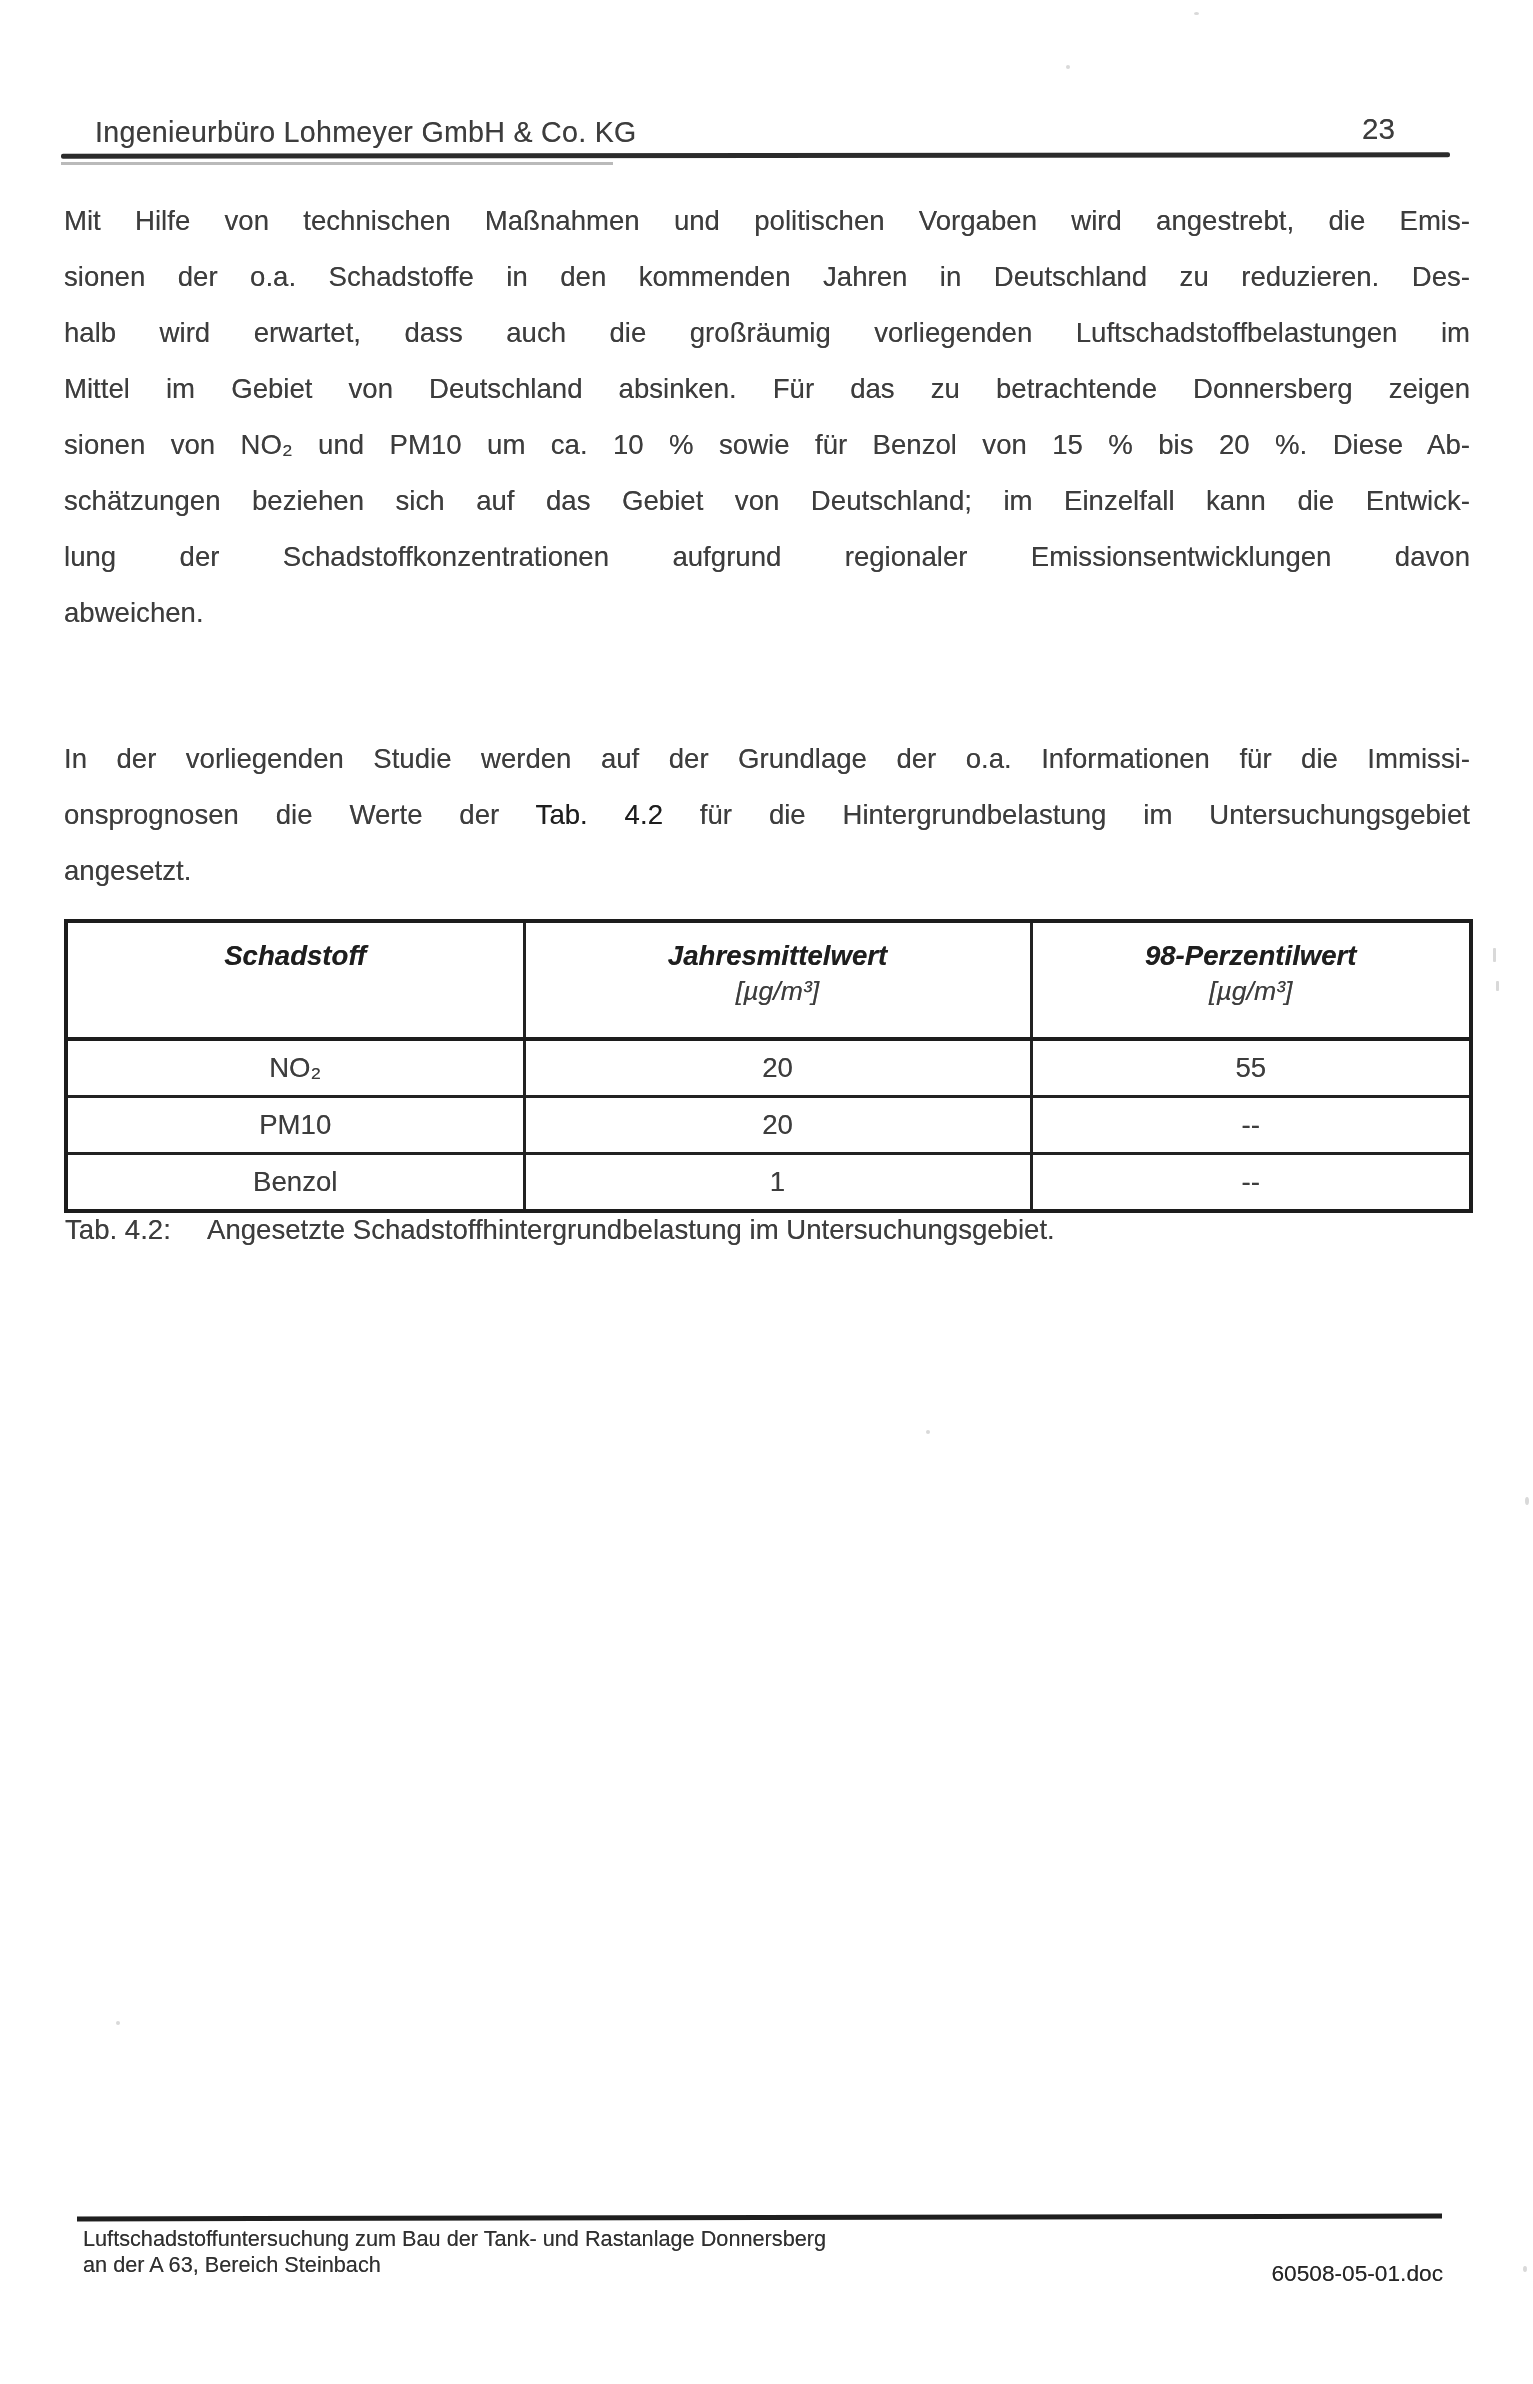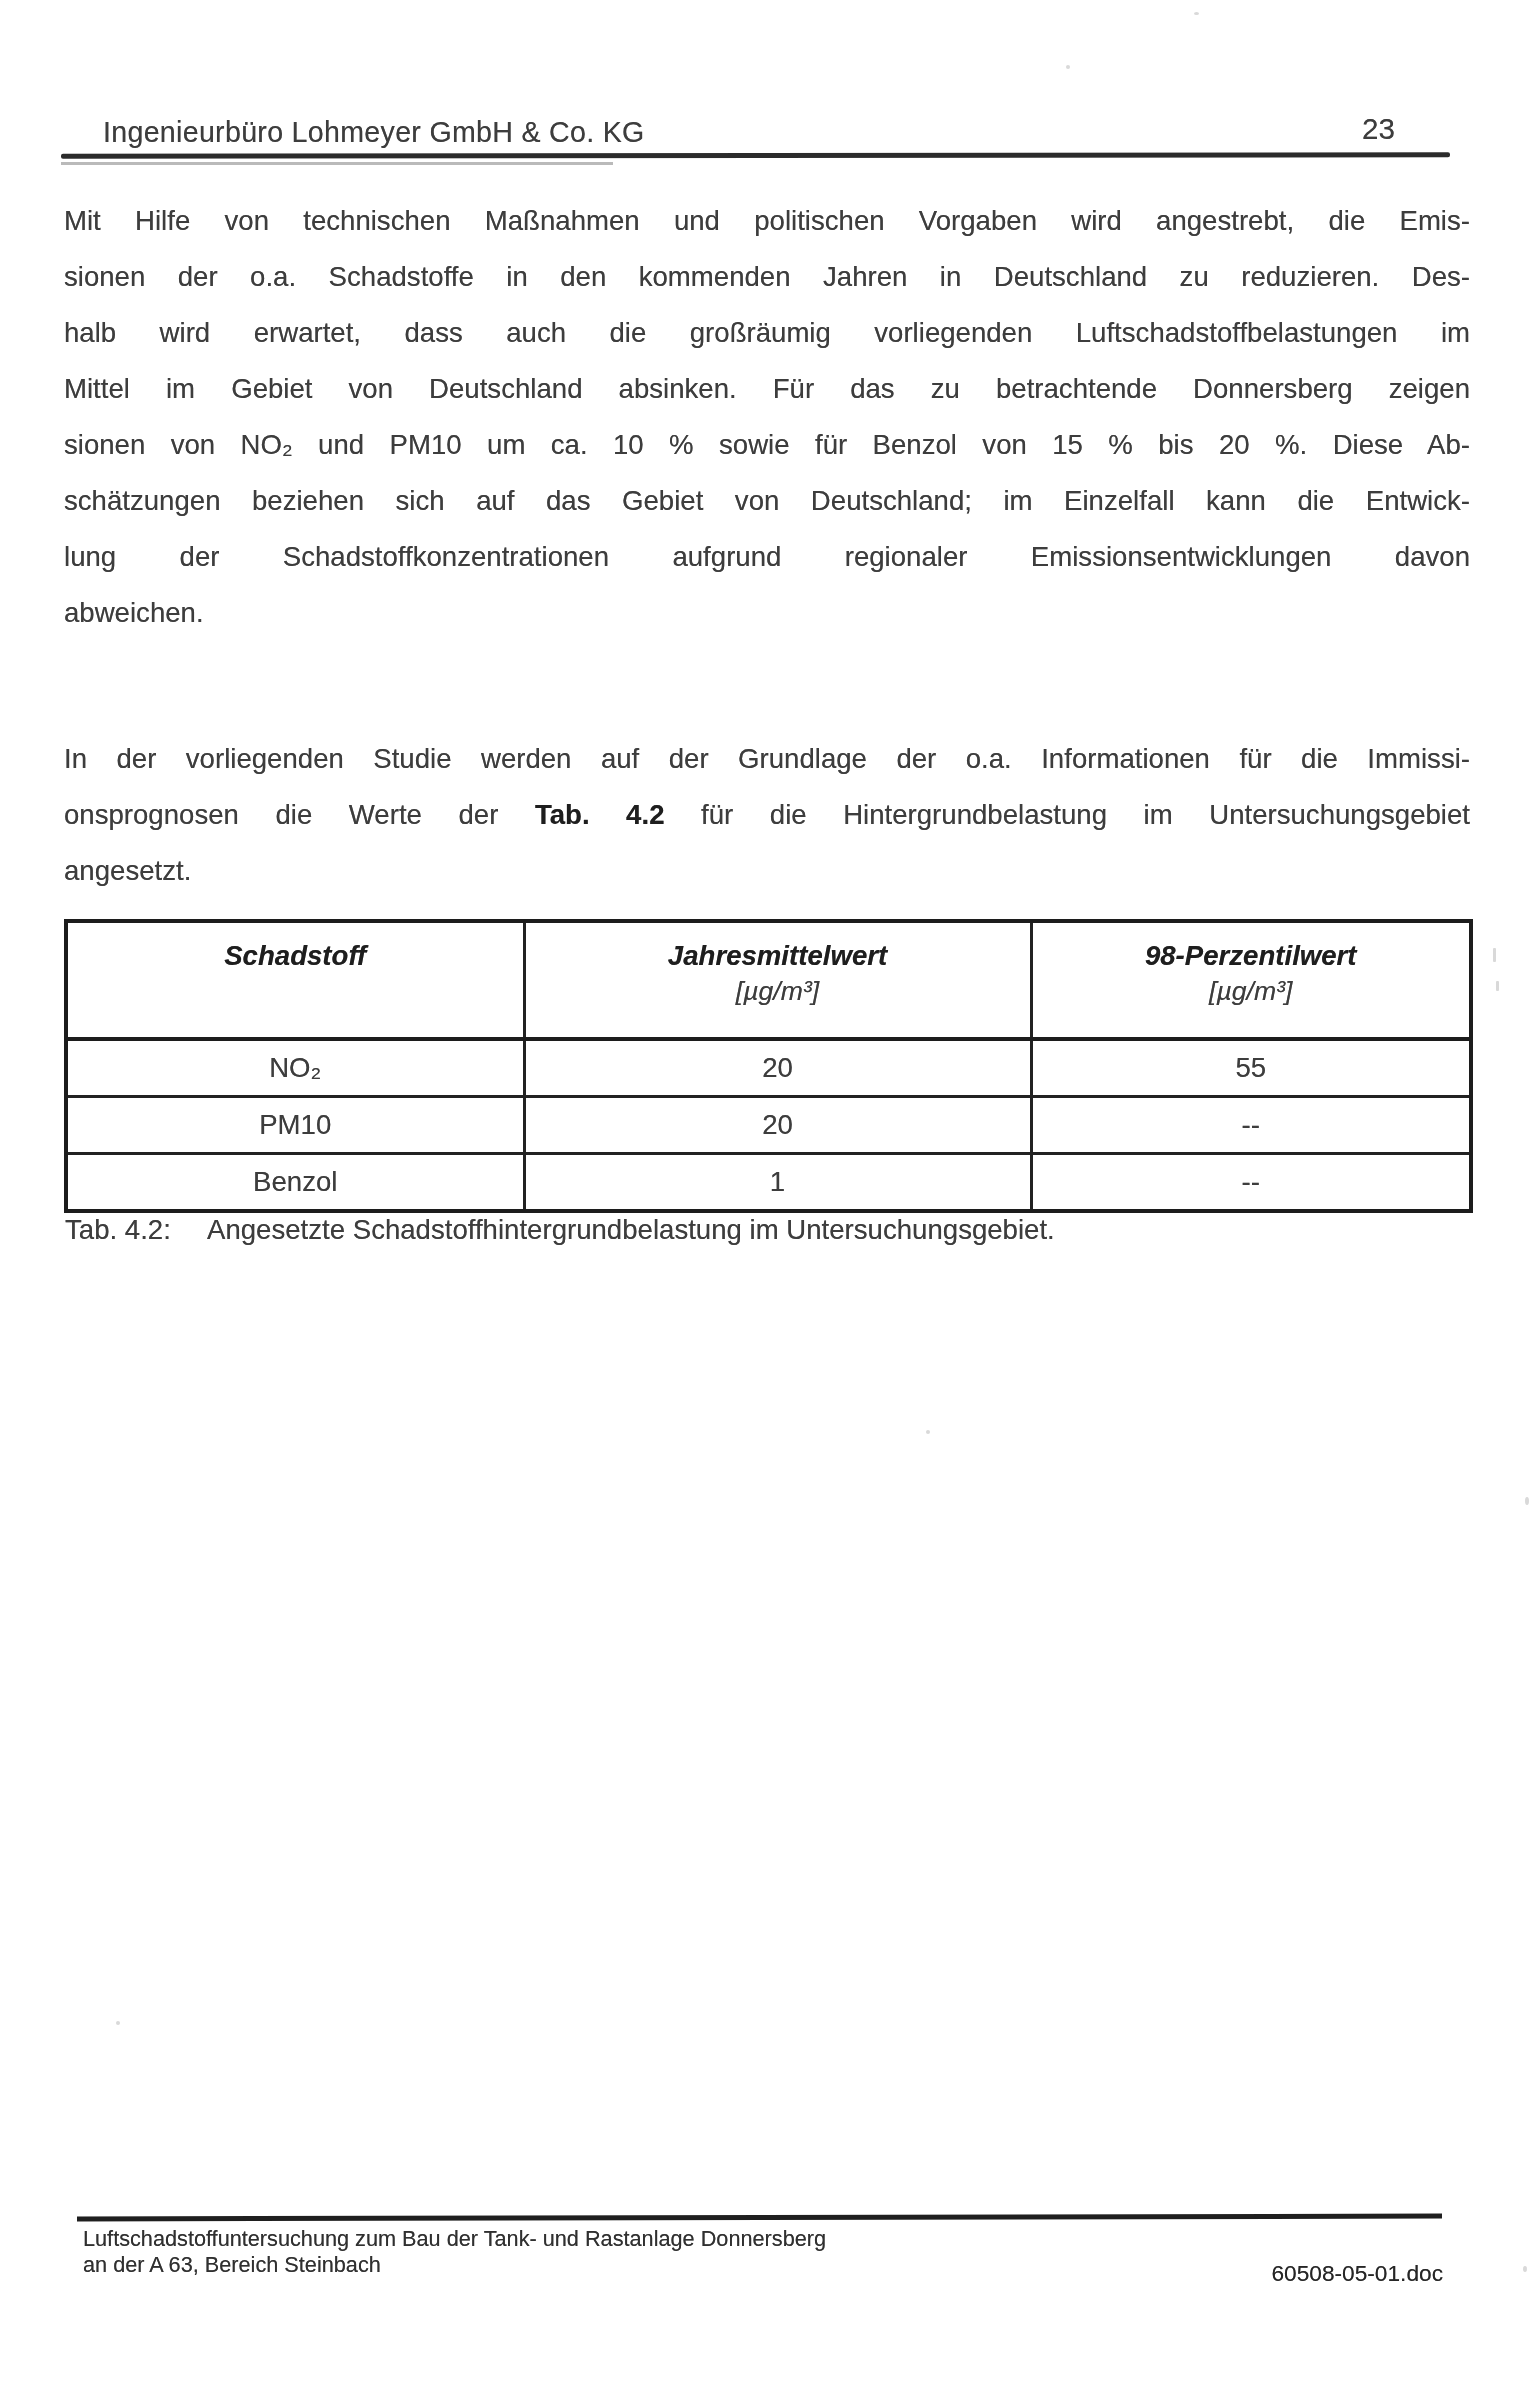--- a/index.html
+++ b/index.html
@@ -12,31 +12,31 @@
     position:relative;
     width:1534px;height:2385px;
     background:var(--paper);
     margin:0 auto;
     font-family:"Liberation Sans","DejaVu Sans",sans-serif;
     color:var(--ink);
     overflow:hidden;
     text-shadow:0 0 0.6px rgba(55,55,55,0.65);
   }
   
-  .hdr-company{position:absolute;left:103px;top:116px;font-size:28.6px;letter-spacing:0.3px;}
+  .hdr-company{position:absolute;left:95px;top:116px;font-size:28.6px;letter-spacing:0.3px;}
   .hdr-pagenum{position:absolute;left:1362px;top:112px;width:59px;font-size:29.6px;}
   .hdr-rule{position:absolute;left:61px;top:153px;width:1389px;height:4.9px;background:#2b2b2b;border-radius:2px;transform:rotate(-0.06deg);}
   .hdr-rule-echo{position:absolute;left:61px;top:162px;width:552px;height:3px;background:#3a3a3a;opacity:0.35;}
   
   .textblock{position:absolute;left:64px;width:1406px;font-size:27.6px;line-height:56px;}
   .p1{top:193px;}
   .p2{top:731px;}
   .line{white-space:nowrap;}
   .line.j{white-space:normal;text-align:justify;text-align-last:justify;}
-  .b{font-weight:bold;color:var(--ink-strong);}
+  .b{font-weight:normal;color:var(--ink-strong);}
   
   table.tbl{
     position:absolute;left:64px;top:919px;width:1406px;
     border-collapse:collapse;table-layout:fixed;
     font-size:27.6px;color:var(--ink);
   }
   table.tbl, table.tbl th, table.tbl td{border:3px solid #222;}
   table.tbl{border:4.9px solid #1c1c1c;}
   table.tbl th{
     border-bottom:4.9px solid #1c1c1c;

